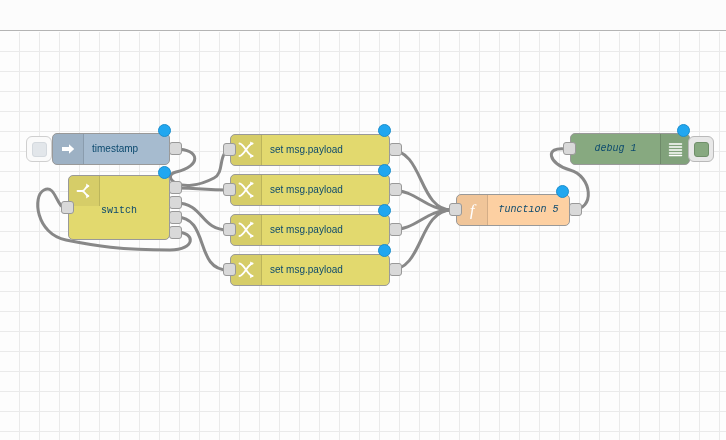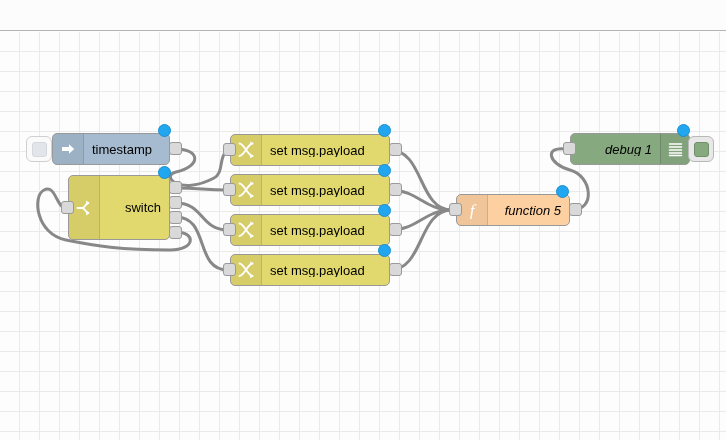--- a/index.html
+++ b/index.html
@@ -68,27 +68,27 @@
     border-bottom-left-radius: 4px;
     display: flex;
     align-items: center;
     justify-content: center;
     flex: 0 0 30px;
   }
   .node .icon-box svg { display:block; }
   .node .label {
     flex: 1 1 auto;
     padding: 0 8px;
-    font-size: 13px;
-    color: #000000;
+    font-size: 10px;
+    color: #0c4a6e;
     white-space: nowrap;
     overflow: hidden;
     line-height: 1;
   }
-  .node .label.center { text-align: right; }
+  .node .label.center { text-align: center; font-family: Liberation Mono, monospace; }
   .node .label.italic { font-style: italic; }
 
   
   .n-inject  { background: #a6bbcf; }
   .n-switch  { background: #e2d96e; }
   .n-change  { background: #e2d96e; }
   .n-function{ background: #fdd0a2; }
   .n-debug   { background: #87a980; }
 
   
@@ -205,21 +205,21 @@
     <span class="icon-box">
       <svg width="16" height="16" viewBox="0 0 16 16">
         <path d="M2 6 h7 V3.2 L14.2 8 L9 12.8 V10 H2 Z" fill="#ffffff"></path>
       </svg>
     </span>
     <span class="label">timestamp</span>
   </div>
   <span class="bluedot" style="left:158px; top:124px;"></span>
   <span class="port" style="left:169px; top:142px;"></span>
 
-  <div class="node n-switch" style="left:68px; top:175px; width:102px; height:65px;">
+  <div class="node n-switch" style="left:68px; top:175px; width:102px; height:65px;flex-direction:column;">
     <span class="icon-box">
       <svg width="18" height="18" viewBox="0 0 18 18">
         <path d="M2.5 9 H7" stroke="#ffffff" stroke-width="1.8" fill="none" stroke-linecap="round"></path>
         <path d="M7 9 C10 9 10.5 4.5 13 4" stroke="#ffffff" stroke-width="1.8" fill="none" stroke-linecap="round"></path>
         <path d="M7 9 C10 9 10.5 13.5 13 14" stroke="#ffffff" stroke-width="1.8" fill="none" stroke-linecap="round"></path>
         <path d="M11.2 1.6 L14.6 3.9 L11.4 6.4 Z" fill="#ffffff"></path>
         <path d="M11.2 16.4 L14.6 14.1 L11.4 11.6 Z" fill="#ffffff"></path>
       </svg>
     </span>
     <span class="label center">switch</span>

